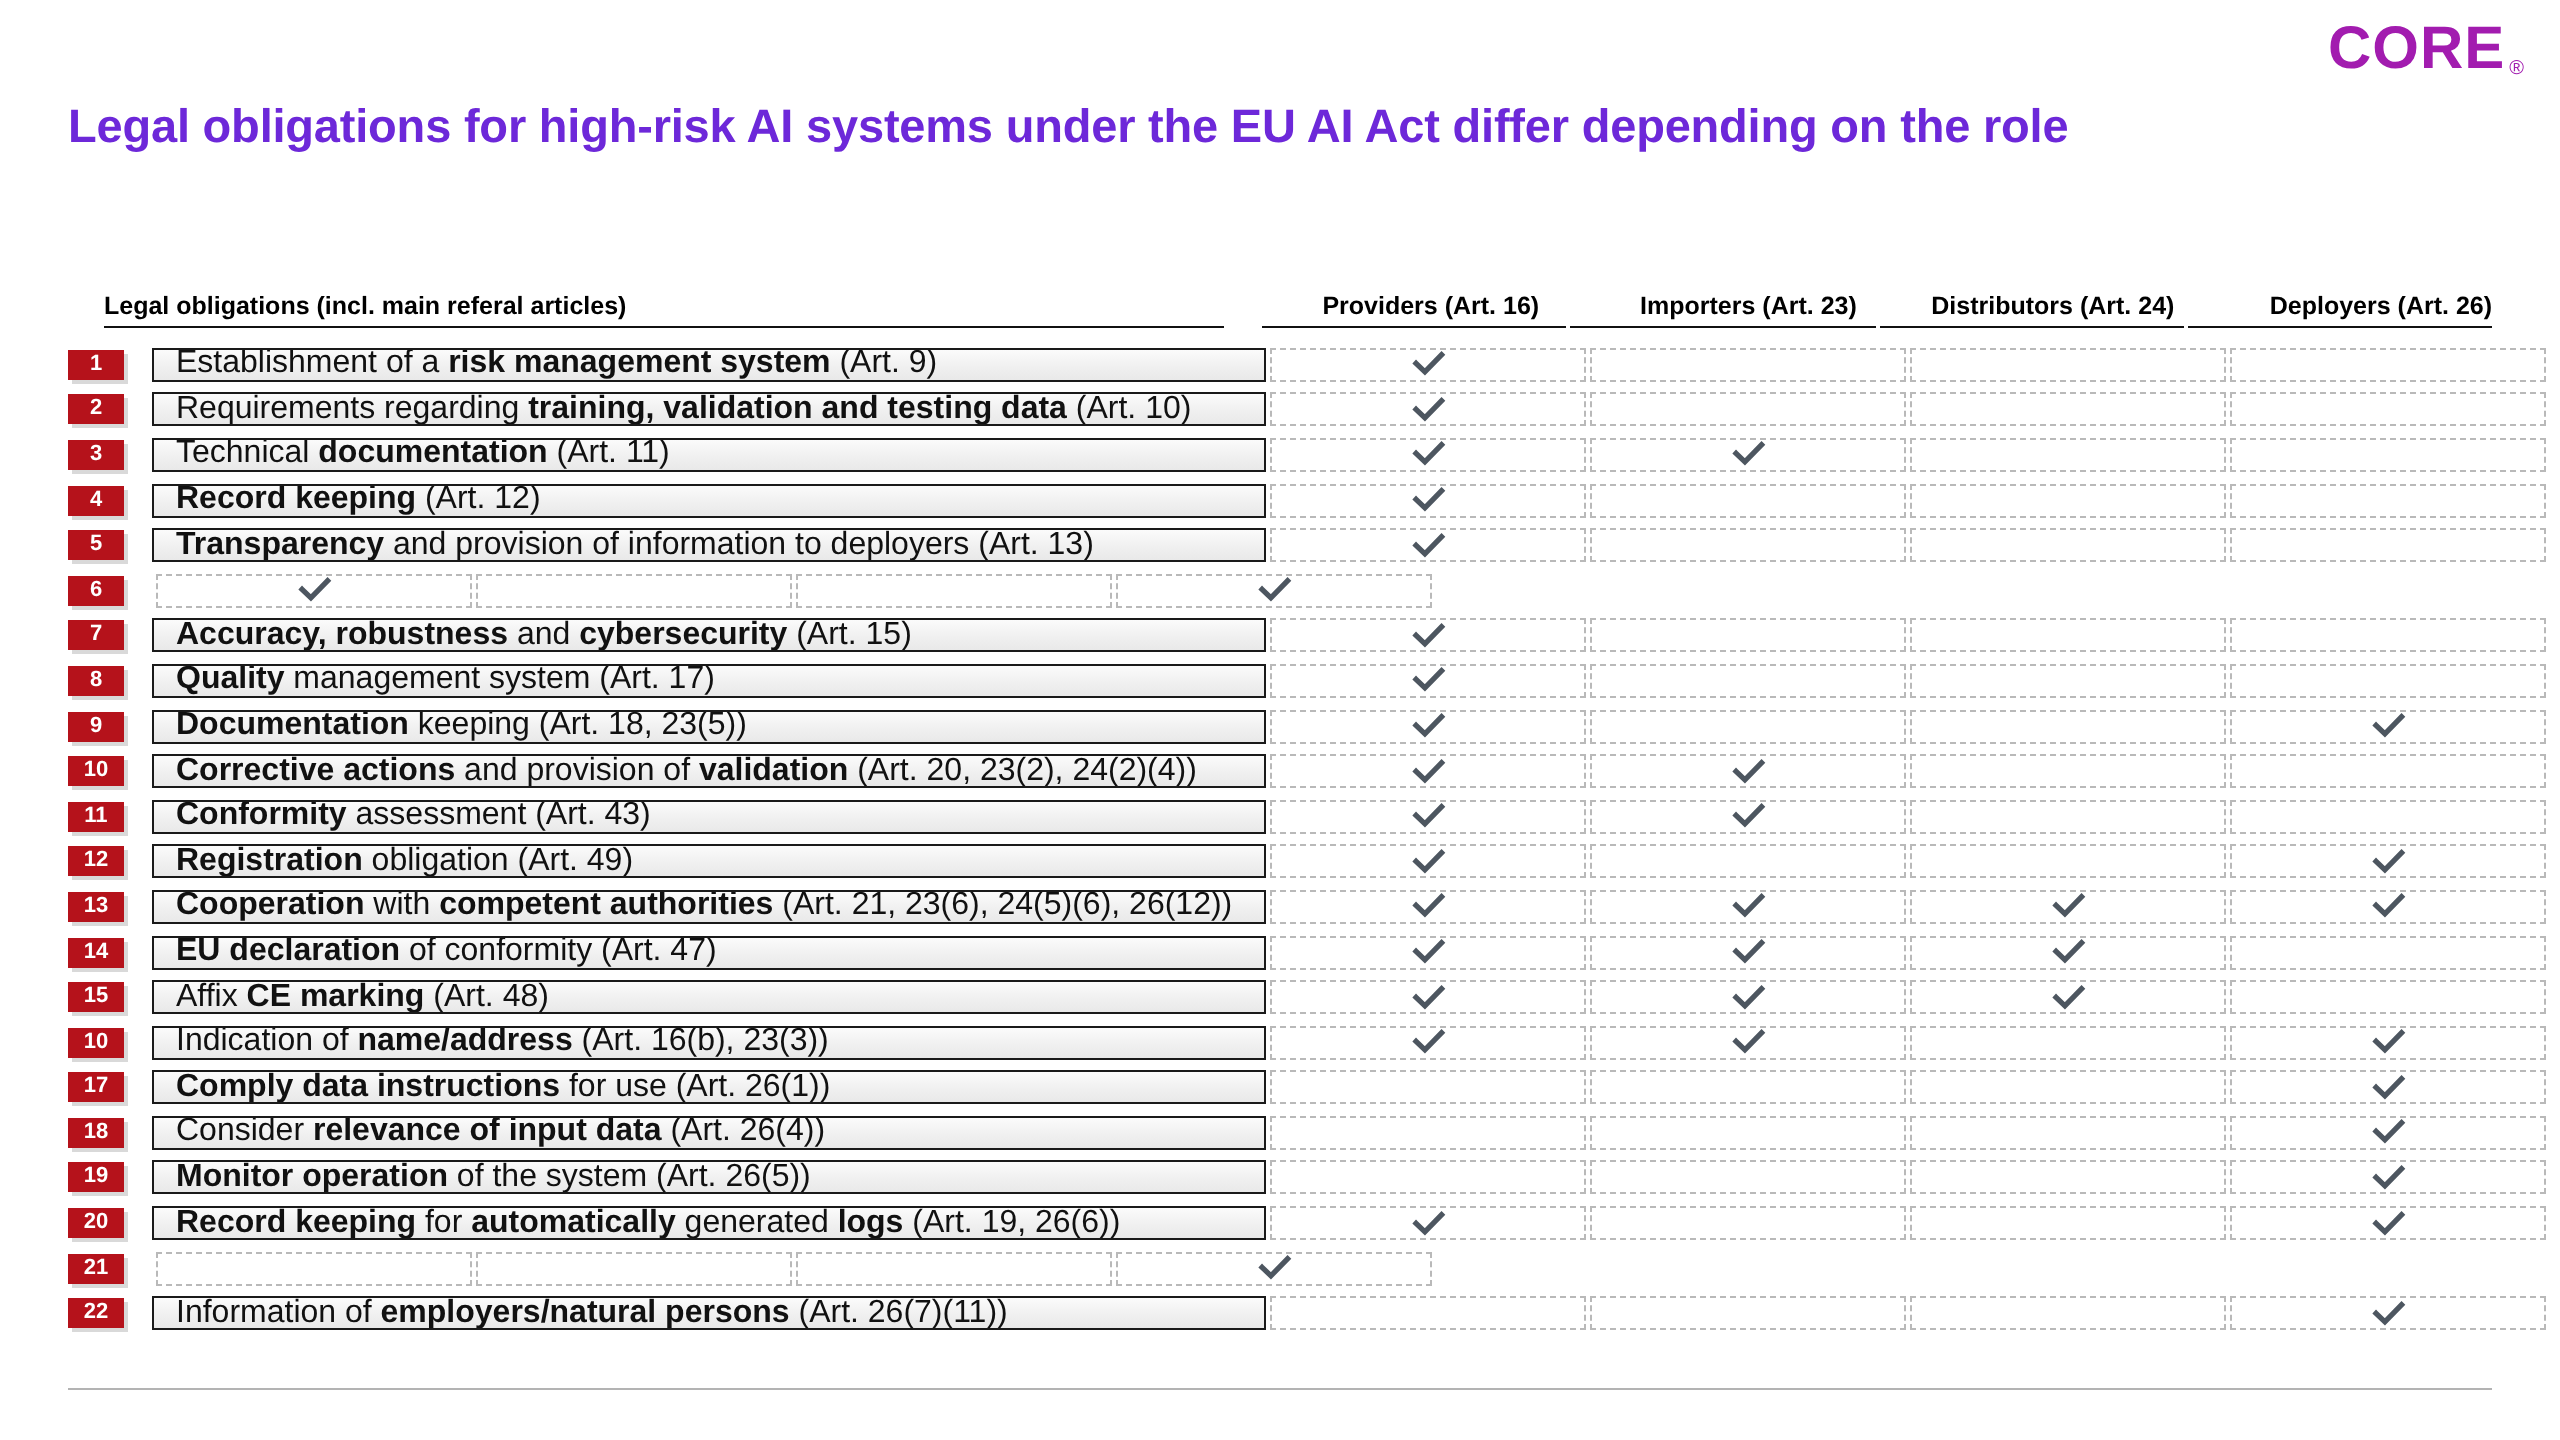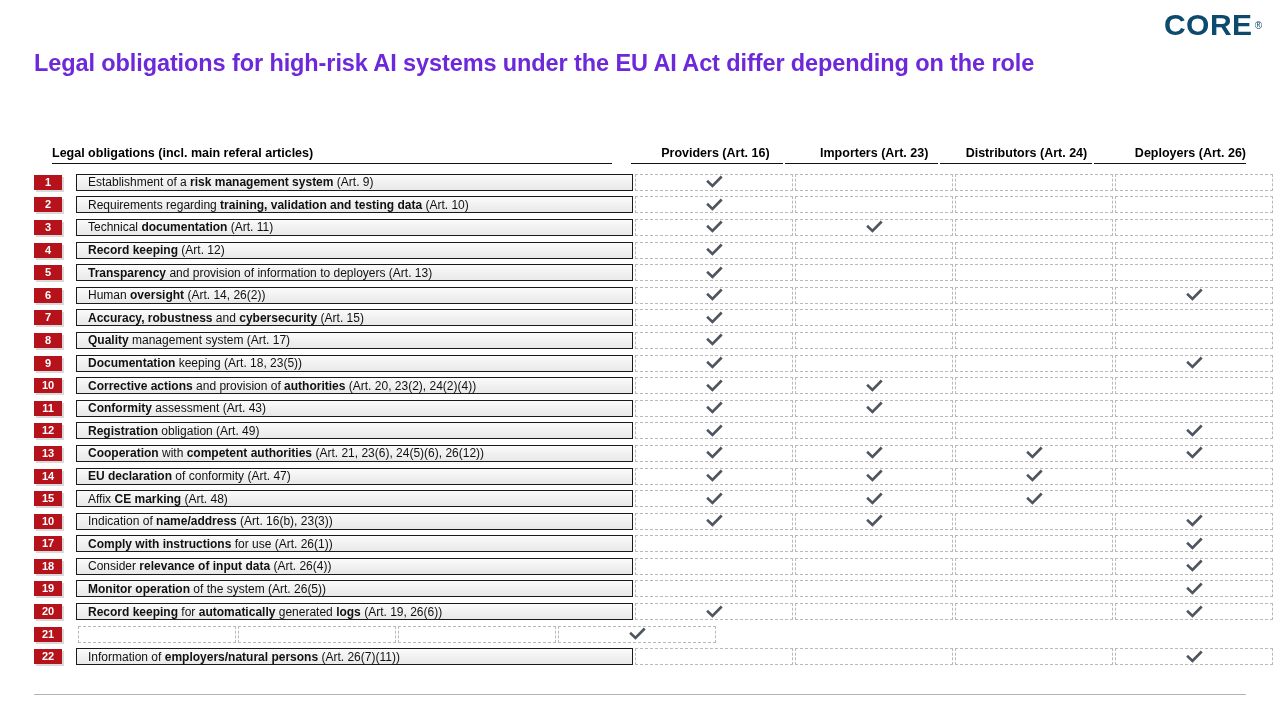--- a/index.html
+++ b/index.html
@@ -17,22 +17,22 @@
     color: #000000;
     -webkit-font-smoothing: antialiased;
   }
 
   
   #logo {
     position: absolute;
     top: 10px;
     right: 18px;
     display: flex;
-    align-items: center;
-    color: #0c4a6e;
+    align-items: flex-end;
+    color: #a21caf;
   }
   #logo .logo-text {
     font-size: 30px;
     font-weight: bold;
     letter-spacing: 0.5px;
     line-height: 1;
   }
   #logo .logo-reg {
     font-size: 10px;
     line-height: 1;
@@ -137,21 +137,21 @@
     box-sizing: border-box;
     border: 1px solid #1a1a1a;
     background: linear-gradient(to bottom, #fbfbfb 0%, #f0f0f0 55%, #e9e9e9 100%);
     display: flex;
     align-items: center;
     padding-left: 11px;
     flex: 0 0 auto;
     overflow: hidden;
   }
   .label-text {
-    font-size: 12px;
+    font-size: 16px;
     line-height: 1;
     white-space: nowrap;
     color: #111;
   }
   .label-text b { font-weight: bold; }
 
   .cell {
     width: 158px;
     height: 17px;
     margin-left: 2px;
@@ -305,23 +305,20 @@
             </svg>
           </span>
         </div>
         <div class="cell"></div>
         <div class="cell"></div>
         <div class="cell"></div>
       </div>
       <div class="row">
         <div class="badge">6</div>
         <div class="label-gap"></div>
-        <div class="label-box">
-          <span class="label-text">Human <b>oversight</b> (Art. 14, 26(2))</span>
-        </div>
         <div class="cell">
           <span>
             <svg class="check" viewBox="0 0 20 16" aria-hidden="true">
               <path d="M2.4 7.6 L7.6 12.6 L17.4 2.6"></path>
             </svg>
           </span>
         </div>
         <div class="cell"></div>
         <div class="cell"></div>
         <div class="cell">
@@ -386,21 +383,21 @@
             <svg class="check" viewBox="0 0 20 16" aria-hidden="true">
               <path d="M2.4 7.6 L7.6 12.6 L17.4 2.6"></path>
             </svg>
           </span>
         </div>
       </div>
       <div class="row">
         <div class="badge">10</div>
         <div class="label-gap"></div>
         <div class="label-box">
-          <span class="label-text"><b>Corrective actions</b> and provision of <b>authorities</b> (Art. 20, 23(2), 24(2)(4))</span>
+          <span class="label-text"><b>Corrective actions</b> and provision of <b>validation</b> (Art. 20, 23(2), 24(2)(4))</span>
         </div>
         <div class="cell">
           <span>
             <svg class="check" viewBox="0 0 20 16" aria-hidden="true">
               <path d="M2.4 7.6 L7.6 12.6 L17.4 2.6"></path>
             </svg>
           </span>
         </div>
         <div class="cell">
           <span>
@@ -577,21 +574,21 @@
             <svg class="check" viewBox="0 0 20 16" aria-hidden="true">
               <path d="M2.4 7.6 L7.6 12.6 L17.4 2.6"></path>
             </svg>
           </span>
         </div>
       </div>
       <div class="row">
         <div class="badge">17</div>
         <div class="label-gap"></div>
         <div class="label-box">
-          <span class="label-text"><b>Comply with instructions</b> for use (Art. 26(1))</span>
+          <span class="label-text"><b>Comply data instructions</b> for use (Art. 26(1))</span>
         </div>
         <div class="cell"></div>
         <div class="cell"></div>
         <div class="cell"></div>
         <div class="cell">
           <span>
             <svg class="check" viewBox="0 0 20 16" aria-hidden="true">
               <path d="M2.4 7.6 L7.6 12.6 L17.4 2.6"></path>
             </svg>
           </span>

